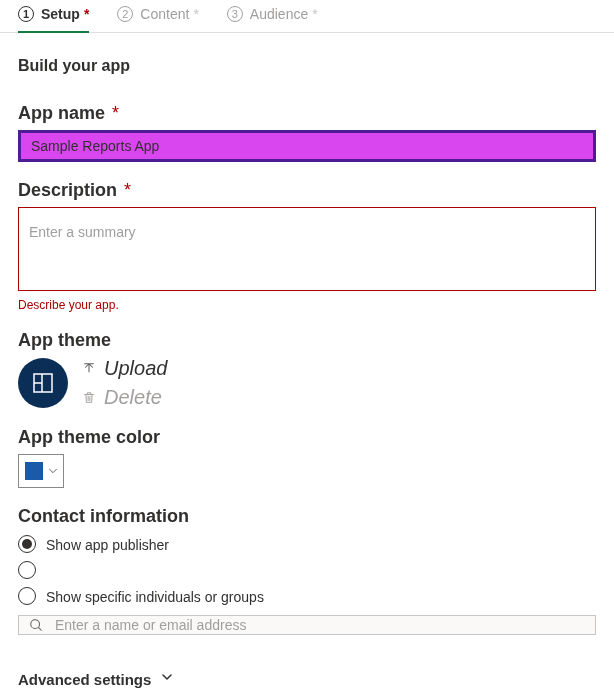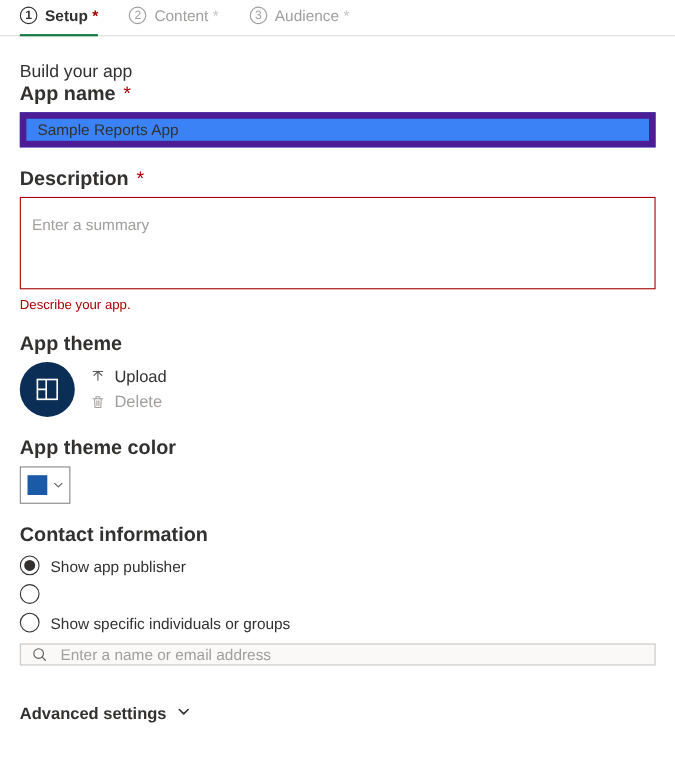--- a/index.html
+++ b/index.html
@@ -47,32 +47,32 @@
     align-items: center;
     justify-content: center;
     font-size: 11px;
     line-height: 1;
   }
   .tab .req { color: #a80000; margin-left: -3px; }
   .tab.active .req { color: #a80000; }
   .tab:not(.active) .req { color: #c8c6c4; }
 
   .content { padding: 24px 18px 30px 18px; }
-  .page-title { font-size: 16px; font-weight: 400; }
+  .page-title { font-size: 16px; font-weight: 700; margin-bottom: 28px; }
   .field { margin-bottom: 18px; }
   .label { font-size: 18px; font-weight: 600; margin-bottom: 6px; color:#323130; }
   .label .req { color: #a80000; font-weight: 400; margin-left:2px;}
   .text-input {
     width: 100%;
     height: 32px;
-    border: 6px solid #4c1d95;
+    border: 3px solid #4c1d95;
     padding: 0 10px;
     font-size: 14px;
     font-family: inherit;
-    background:#3b82f6;
+    background:#d946ef;
     color:#323130;
   }
   .textarea {
     width: 100%;
     height: 84px;
     border: 1px solid #a80000;
     padding: 16px 10px;
     font-size: 14px;
     font-family: inherit;
     resize: none;
@@ -81,21 +81,21 @@
   .textarea::placeholder, .text-input::placeholder { color:#a19f9d; }
   .error-text { color:#a80000; font-size:12px; margin-top:4px; }
 
   .logo-row { display:flex; align-items:center; gap:14px; }
   .logo-badge {
     width:50px; height:50px; border-radius:50%;
     background:#0b2e57;
     display:flex; align-items:center; justify-content:center;
   }
   .logo-actions { display:flex; flex-direction:column; gap:6px; }
-  .logo-action { display:flex; align-items:center; gap:8px; font-size:15px; cursor:pointer;}
+  .logo-action { display:flex; align-items:center; gap:8px; font-size:20px; cursor:pointer;font-style:italic;}
   .logo-action.upload { color:#323130; }
   .logo-action.delete { color:#a19f9d; }
   .logo-action svg { flex-shrink:0; }
 
   .color-swatch-wrap {
     width:46px; height:34px; border:1px solid #8a8886;
     display:flex; align-items:center; justify-content:center; gap:5px;
     cursor:pointer;
   }
   .swatch { width:18px; height:18px; }

